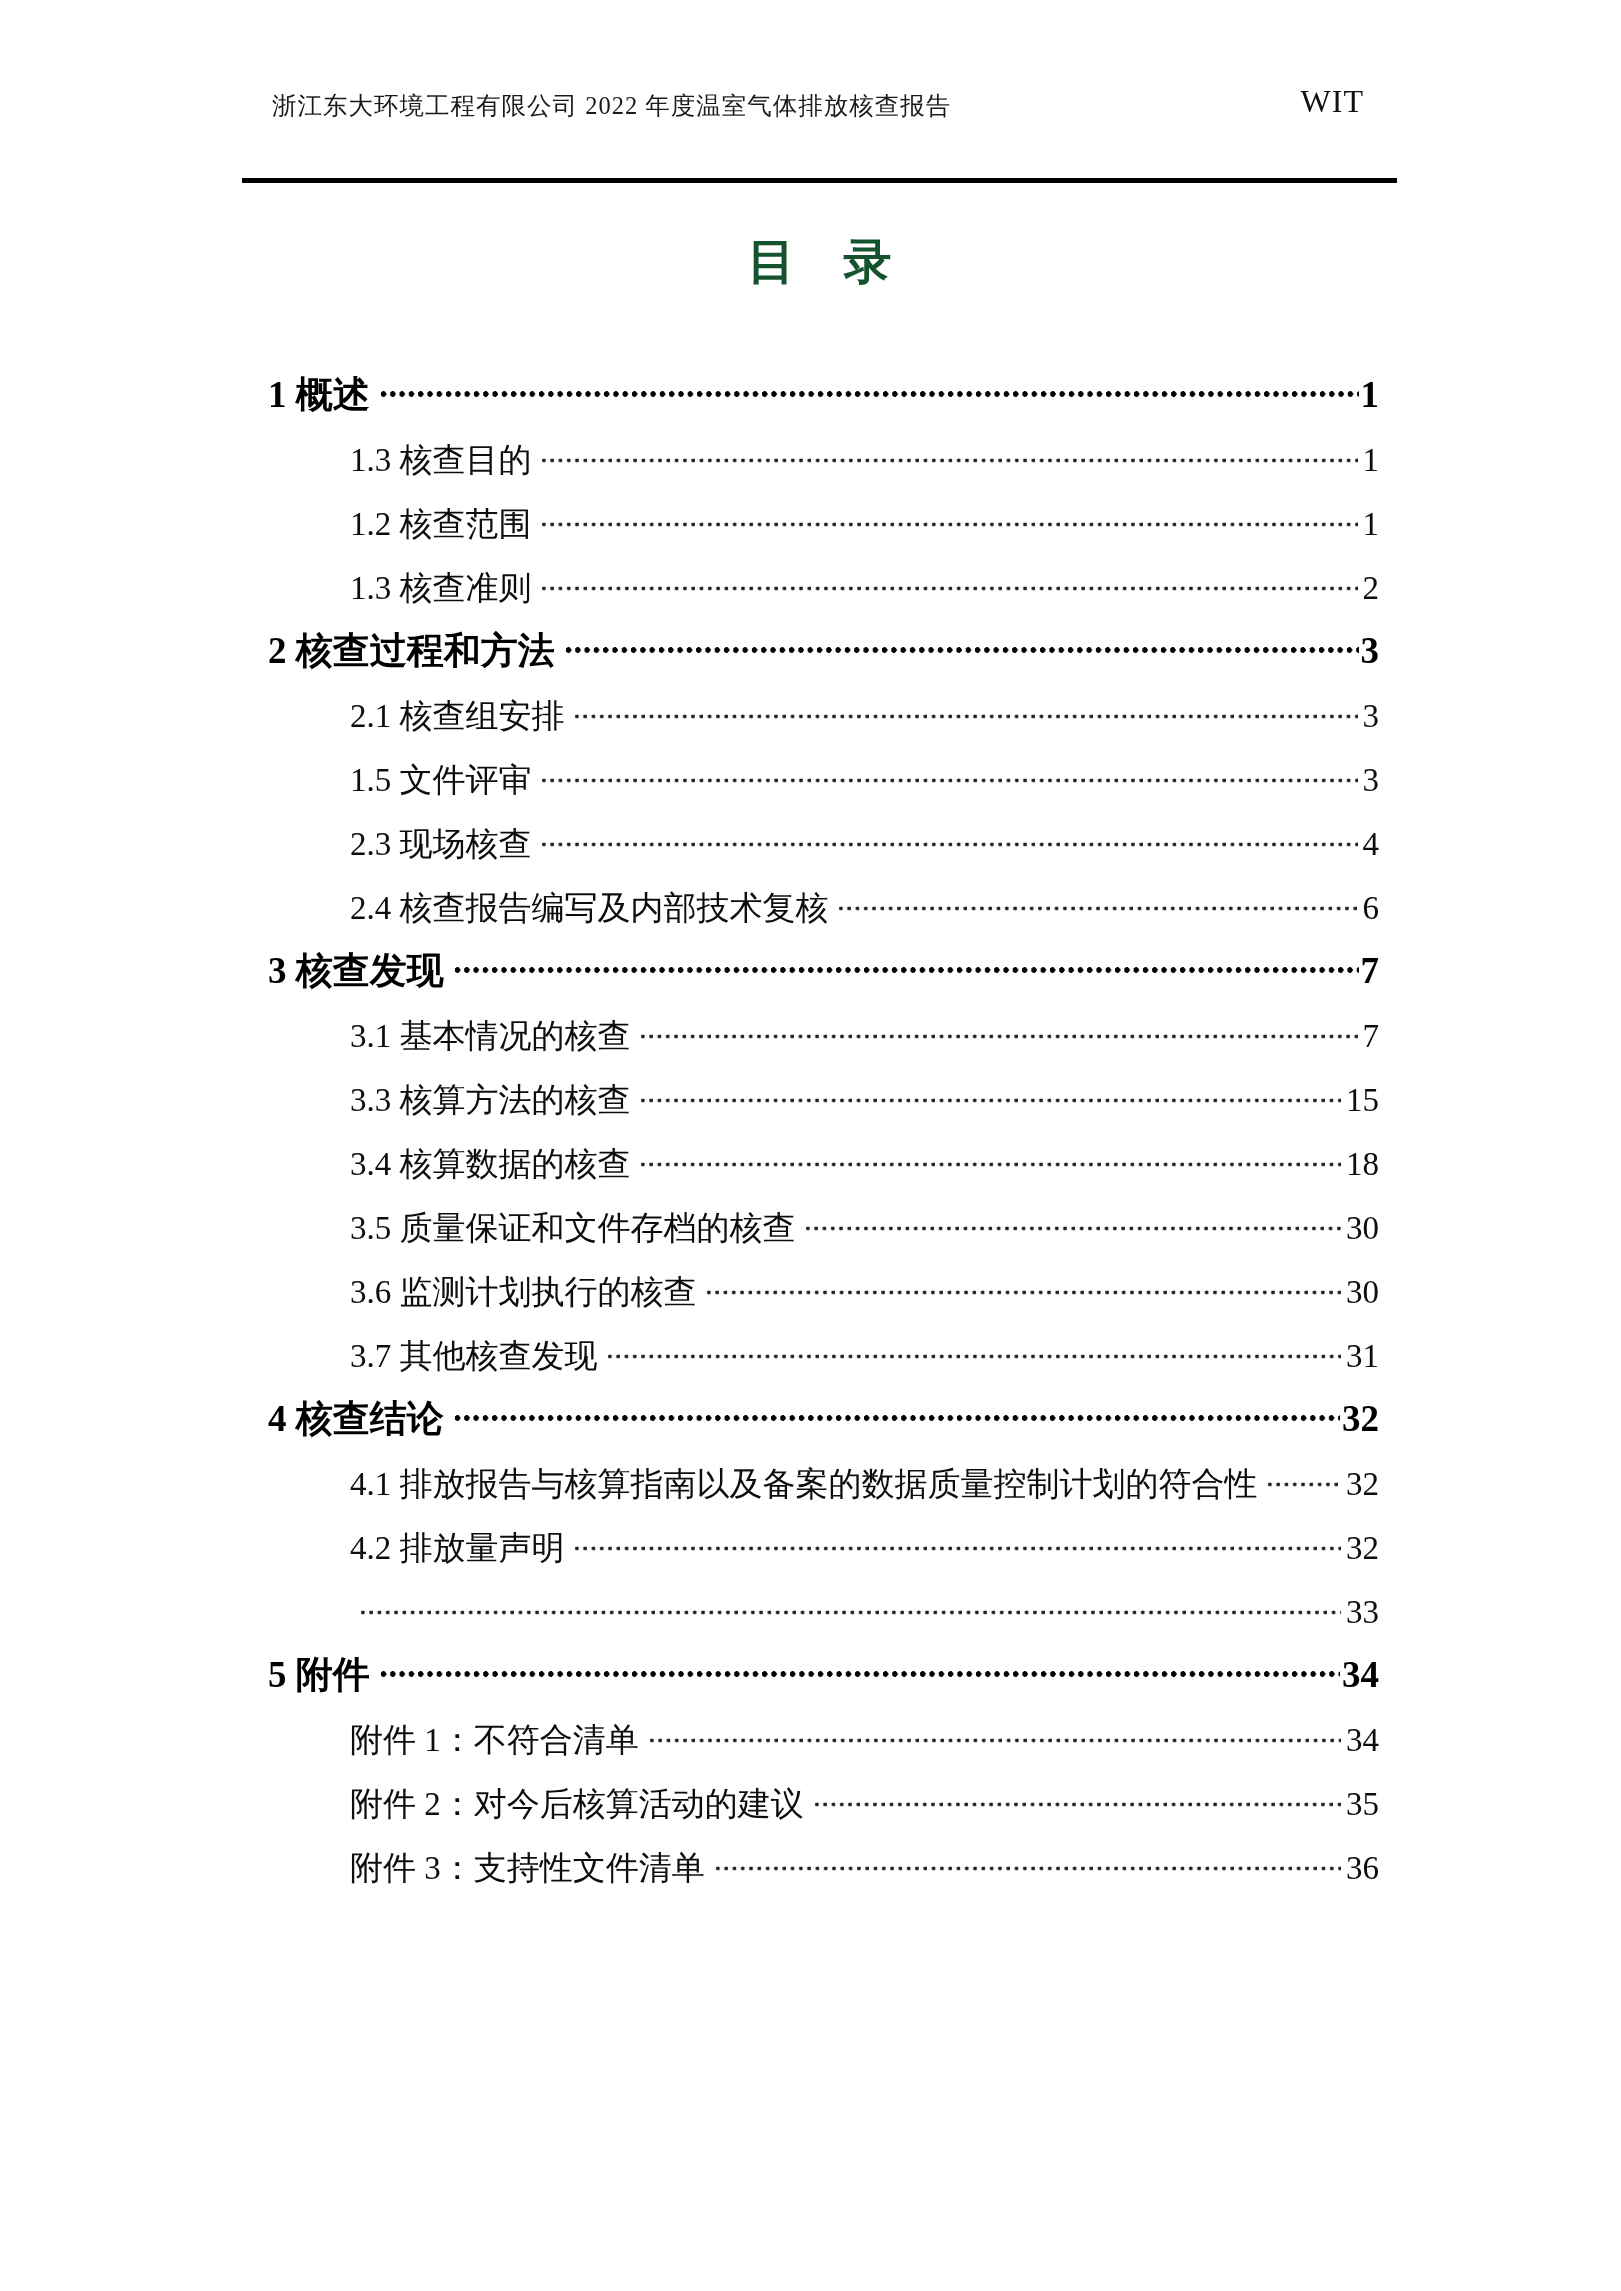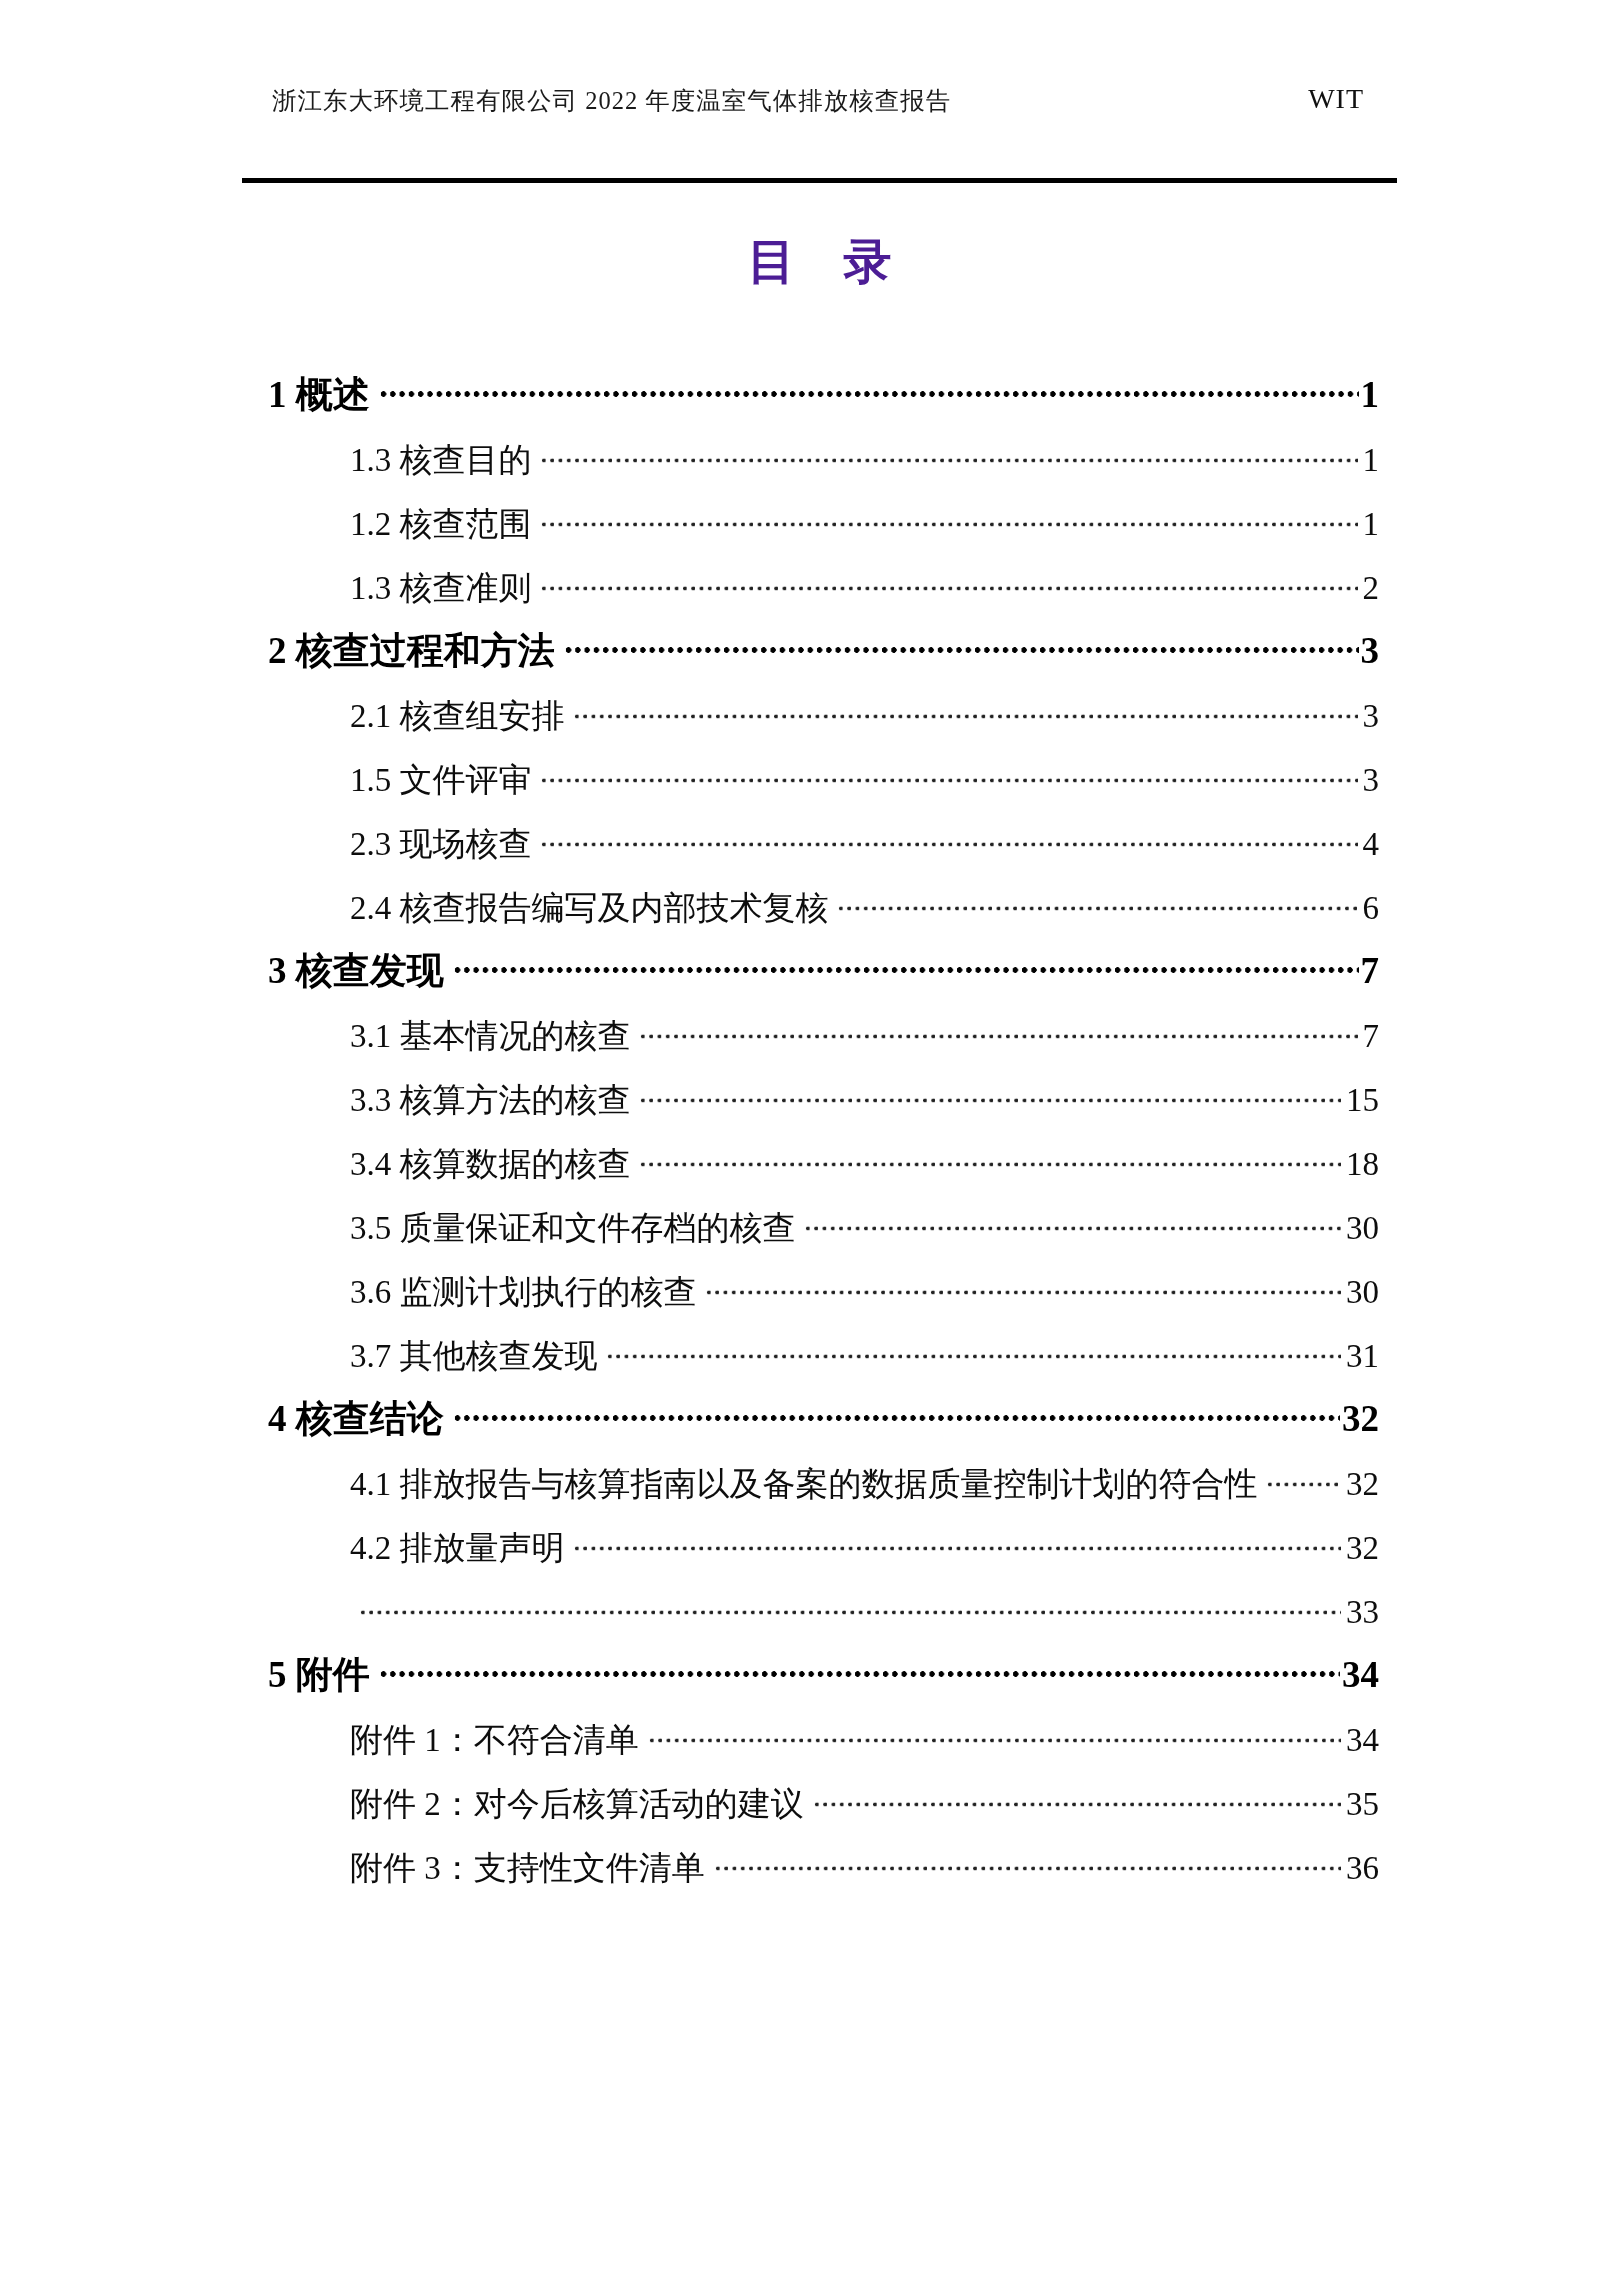--- a/index.html
+++ b/index.html
@@ -10,28 +10,28 @@
     color:#000;
     font-family:"Liberation Serif","DejaVu Serif",serif;
     overflow:hidden;
   }
   
   .header-row{
     position:absolute;left:272px;top:82px;width:1092px;
     display:flex;justify-content:space-between;align-items:flex-end;
   }
   .header-title{font-size:24.5px;line-height:1.2;color:#1a1a1a;letter-spacing:1px;}
-  .header-mark{font-size:28px;line-height:1.2;color:#111;letter-spacing:1px;}
+  .header-mark{font-size:32px;line-height:1.2;color:#111;letter-spacing:1px;}
   .header-rule{
     position:absolute;left:242px;top:178px;width:1155px;height:4.9px;background:#000;
   }
   
   .doc-title{
     position:absolute;left:242px;top:238px;width:1155px;
-    text-align:center;font-size:48px;font-weight:bold;line-height:1;color:#4c1d95;
+    text-align:center;font-size:48px;font-weight:bold;line-height:1;color:#14532d;
   }
   
   .toc{position:absolute;left:233px;top:355px;width:1146px;}
   .toc-row{
     display:flex;align-items:center;
     height:64px;box-sizing:border-box;line-height:1;
     white-space:nowrap;
     margin-left:35px;
   }
   .toc-row.lvl1{font-size:37px;font-weight:bold;padding-top:14.7px;color:#000;}

